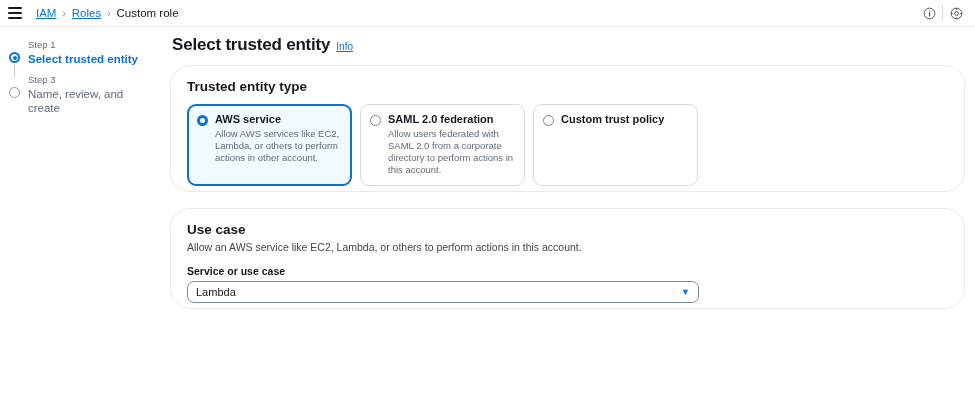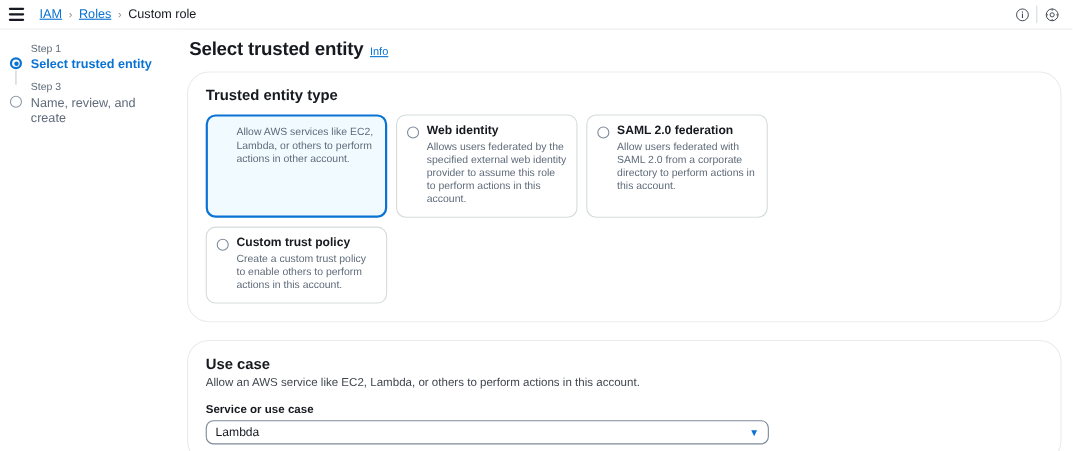--- a/index.html
+++ b/index.html
@@ -171,21 +171,21 @@
     font-size: 10px;
     color: #0972d3;
     text-decoration: underline;
     cursor: pointer;
   }
 
   .panel {
     border: 1px solid #e9ebed;
     border-radius: 20px;
     background: #ffffff;
-    padding: 13px 16px 16px 16px;
+    padding: 13px 16px 5px 16px;
     margin-bottom: 16px;
   }
   .panel-title {
     font-size: 13.5px;
     font-weight: bold;
     color: #16191f;
     margin-bottom: 10px;
   }
   .panel-sub {
     font-size: 10.5px;
@@ -343,46 +343,42 @@
       <div class="page-title">Select trusted entity</div>
       <span class="info-link">Info</span>
     </div>
 
     <div class="panel">
       <div class="panel-title">Trusted entity type</div>
 
       <div class="card-grid">
 
         <div class="ecard selected">
+          <div class="ecard-head">
+            <div class="radio checked"></div>
+            <div class="ecard-title">AWS service</div>
+          </div>
           <div class="ecard-desc">Allow AWS services like EC2, Lambda, or others to perform actions in other account.</div>
         </div>
 
 
-        <div class="ecard">
-          <div class="ecard-head">
-            <div class="radio"></div>
-            <div class="ecard-title">Web identity</div>
-          </div>
-          <div class="ecard-desc">Allows users federated by the specified external web identity provider to assume this role to perform actions in this account.</div>
-        </div>
 
         <div class="ecard">
           <div class="ecard-head">
             <div class="radio"></div>
             <div class="ecard-title">SAML 2.0 federation</div>
           </div>
           <div class="ecard-desc">Allow users federated with SAML 2.0 from a corporate directory to perform actions in this account.</div>
         </div>
 
         <div class="ecard">
           <div class="ecard-head">
             <div class="radio"></div>
             <div class="ecard-title">Custom trust policy</div>
           </div>
-          <div class="ecard-desc">Create a custom trust policy to enable others to perform actions in this account.</div>
         </div>
 
       </div>
     </div>
 
     <div class="panel">
       <div class="panel-title">Use case</div>
       <div class="panel-sub">Allow an AWS service like EC2, Lambda, or others to perform actions in this account.</div>
 
       <div class="field-label">Service or use case</div>

